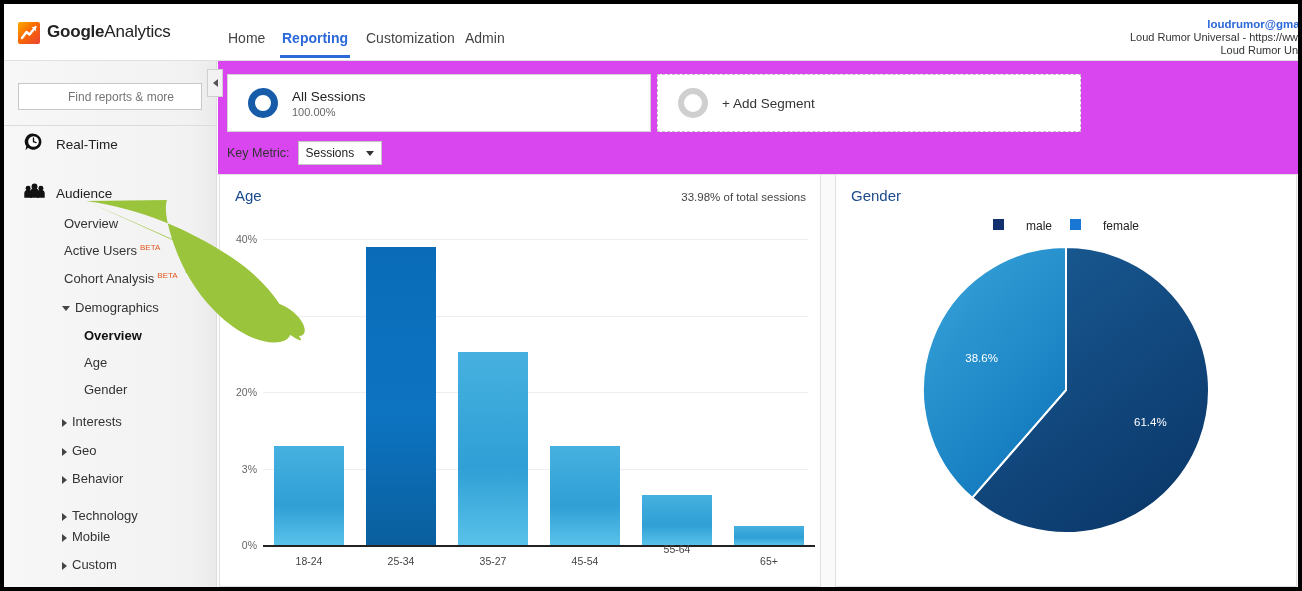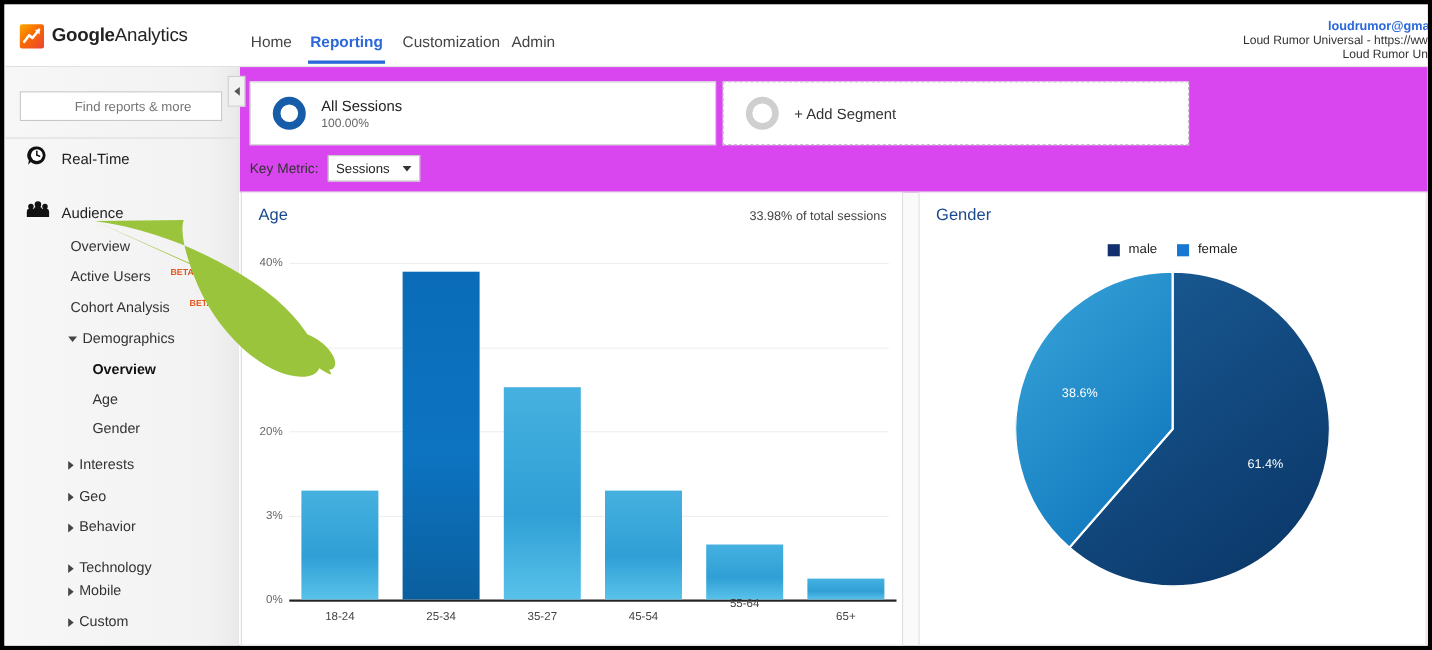--- a/index.html
+++ b/index.html
@@ -87,22 +87,22 @@
   }
   .sec-icon { position: absolute; left: 20px; top: 50%; transform: translateY(-50%); }
   .sec-label { position: absolute; left: 52px; font-size: 13.5px; color: #222; }
 
   .subitem {
     position: absolute; font-size: 13px; color: #333;
     cursor: pointer; white-space: nowrap;
   }
   .subitem.bold { font-weight: bold; color: #111; }
   .beta {
-    font-size: 8px; color: #e2571e; font-weight: bold;
-    vertical-align: super; margin-left: 18px;
+    font-size: 8px; color: #e2571e; font-weight: normal;
+    vertical-align: super; margin-left: 3px;
   }
   .caret-d, .caret-r {
     display: inline-block; width: 0; height: 0; margin-right: 5px;
     vertical-align: middle;
   }
   .caret-d { border-left: 4px solid transparent; border-right: 4px solid transparent; border-top: 5px solid #444; }
   .caret-r { border-top: 4px solid transparent; border-bottom: 4px solid transparent; border-left: 5px solid #444; }
 
   #collapse-btn {
     position: absolute; left: 203px; top: 8px;
@@ -198,21 +198,21 @@
   .xtick {
     position: absolute; font-size: 10.5px; color: #444;
     text-align: center; transform: translateX(-50%);
   }
 
   
   #gender-legend {
     position: absolute; left: 0; right: 0; top: 44px;
     display: flex; justify-content: center; align-items: center; gap: 18px;
   }
-  .legend-item { display: flex; align-items: flex-end; gap: 8px; cursor: pointer; }
+  .legend-item { display: flex; align-items: flex-start; gap: 22px; cursor: pointer; }
   .legend-swatch { width: 11px; height: 11px; }
   .legend-text { font-size: 12px; color: #222; }
   #pie-wrap { position: absolute; left: 50%; top: 72px; transform: translateX(-50%); }
   .slice-label {
     position: absolute; font-size: 11.5px; color: #fff;
     pointer-events: none;
   }
 
   
   #arrow-overlay {

